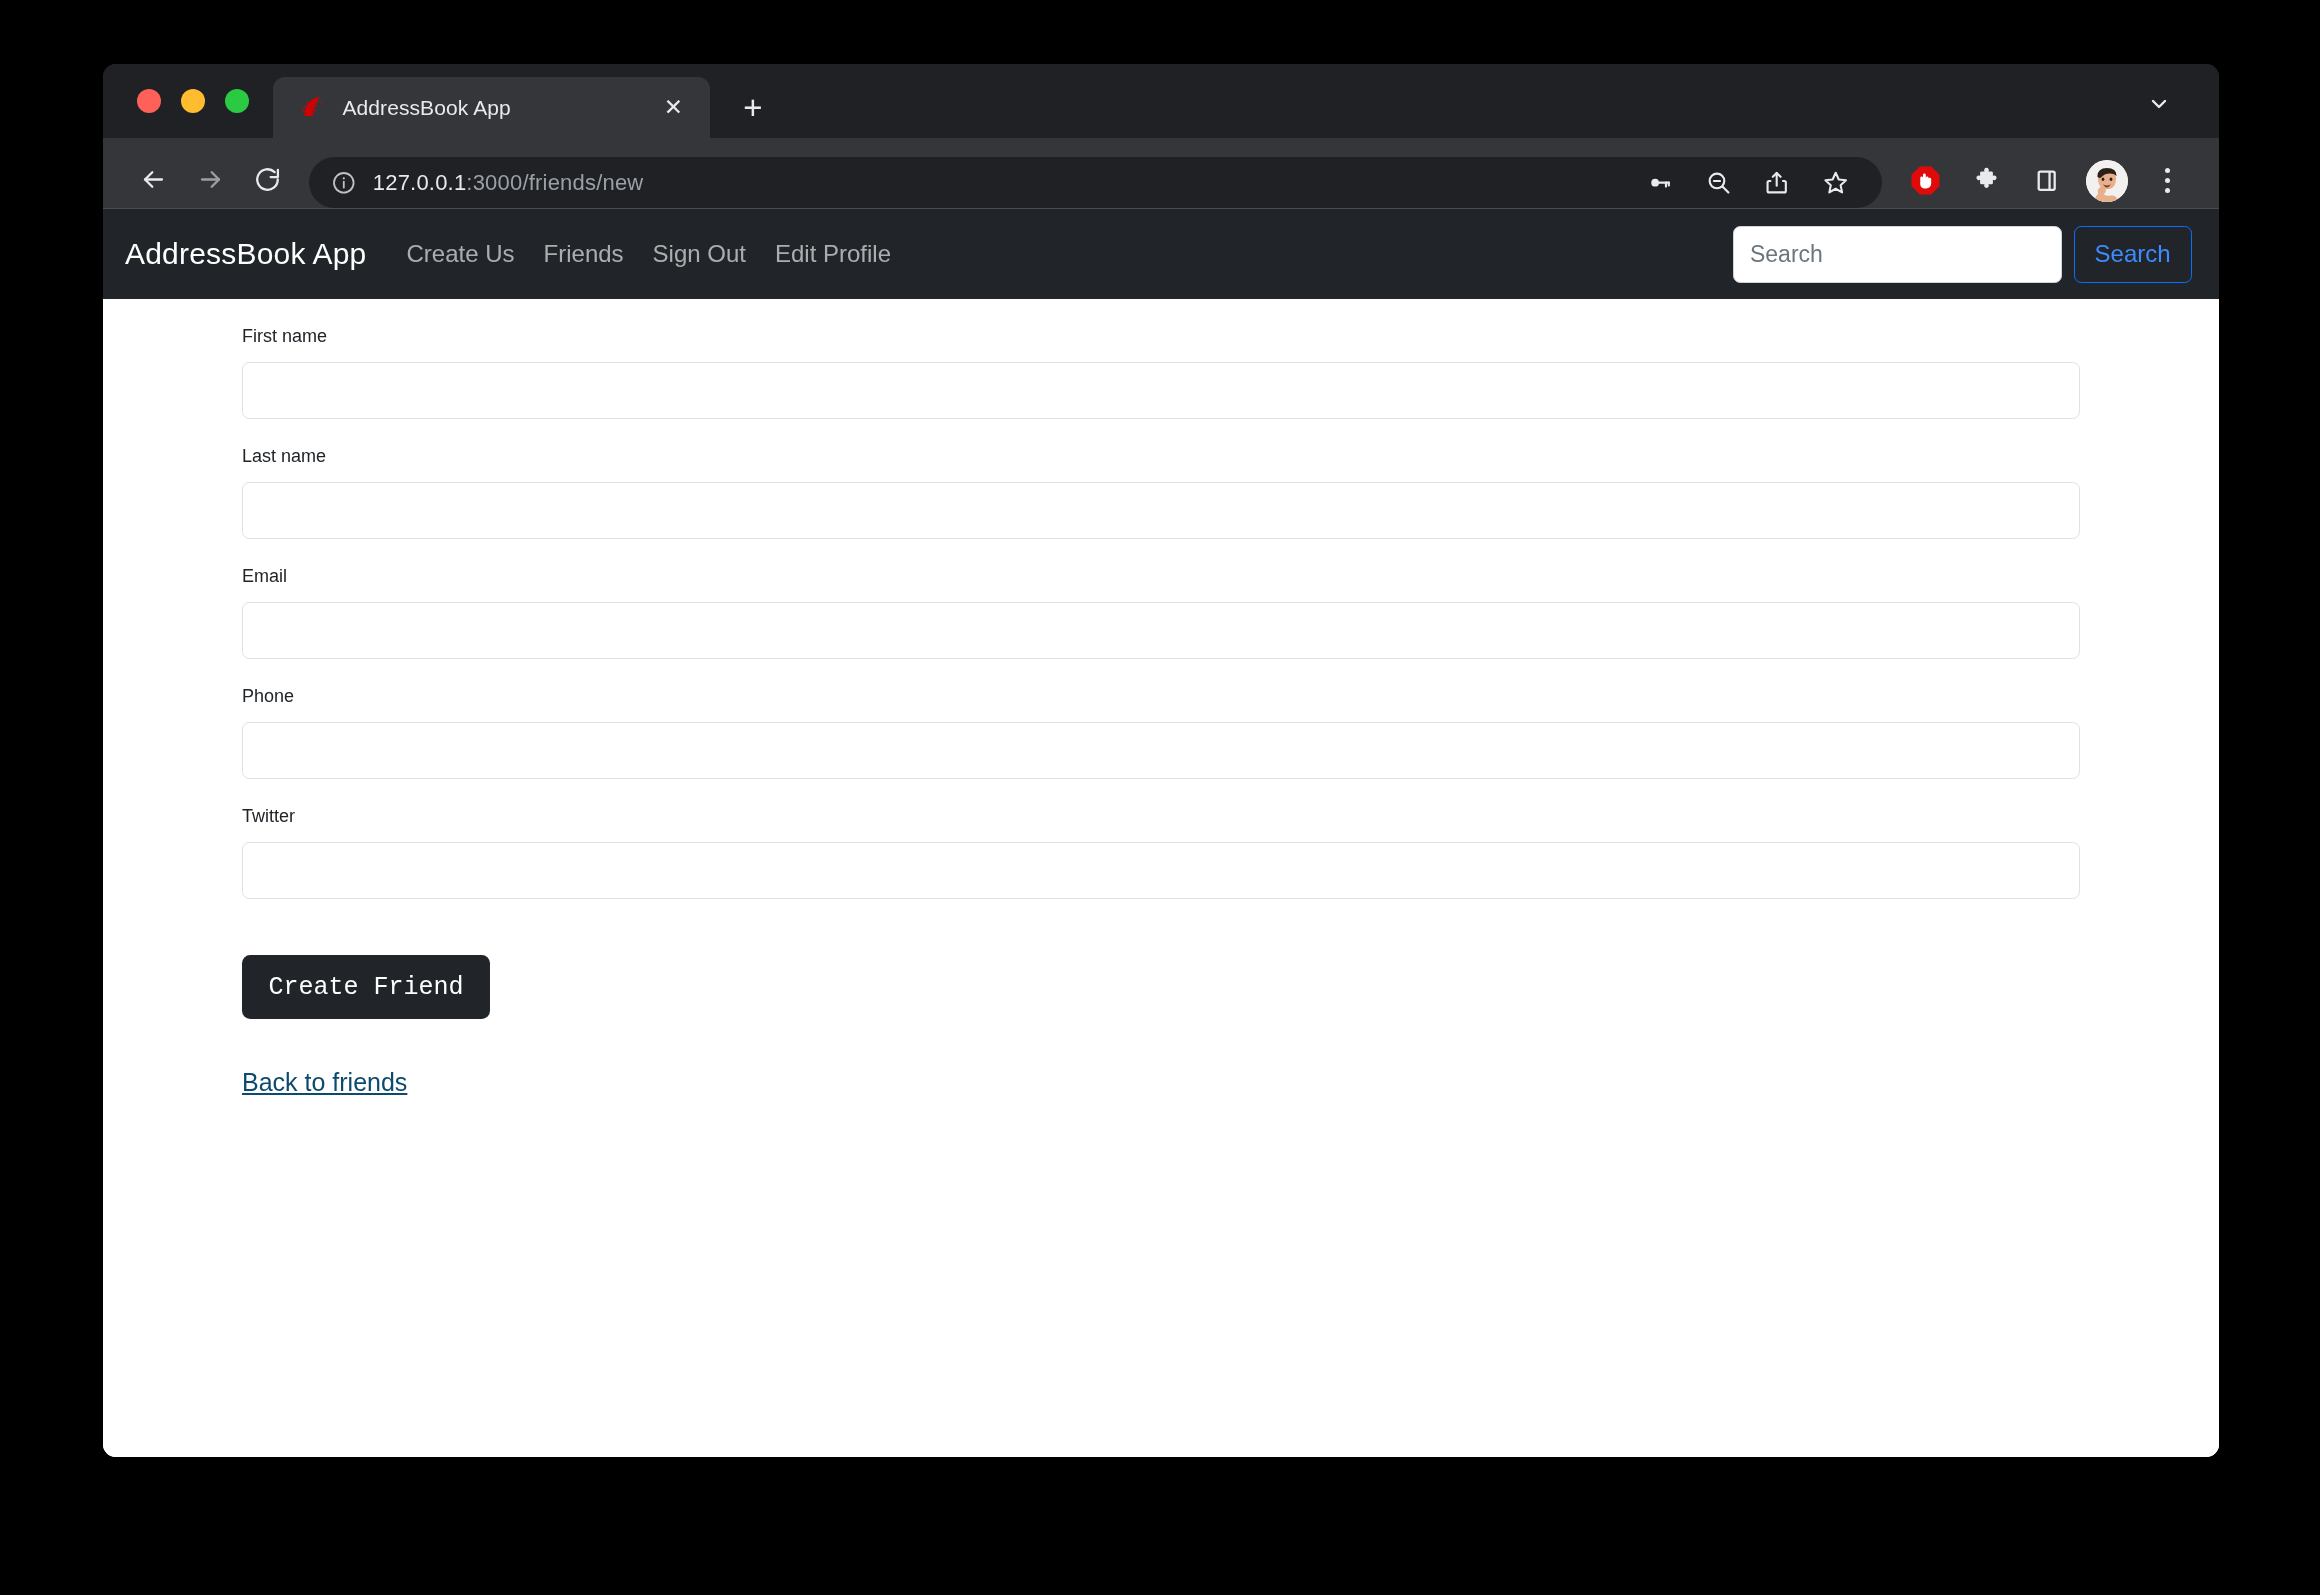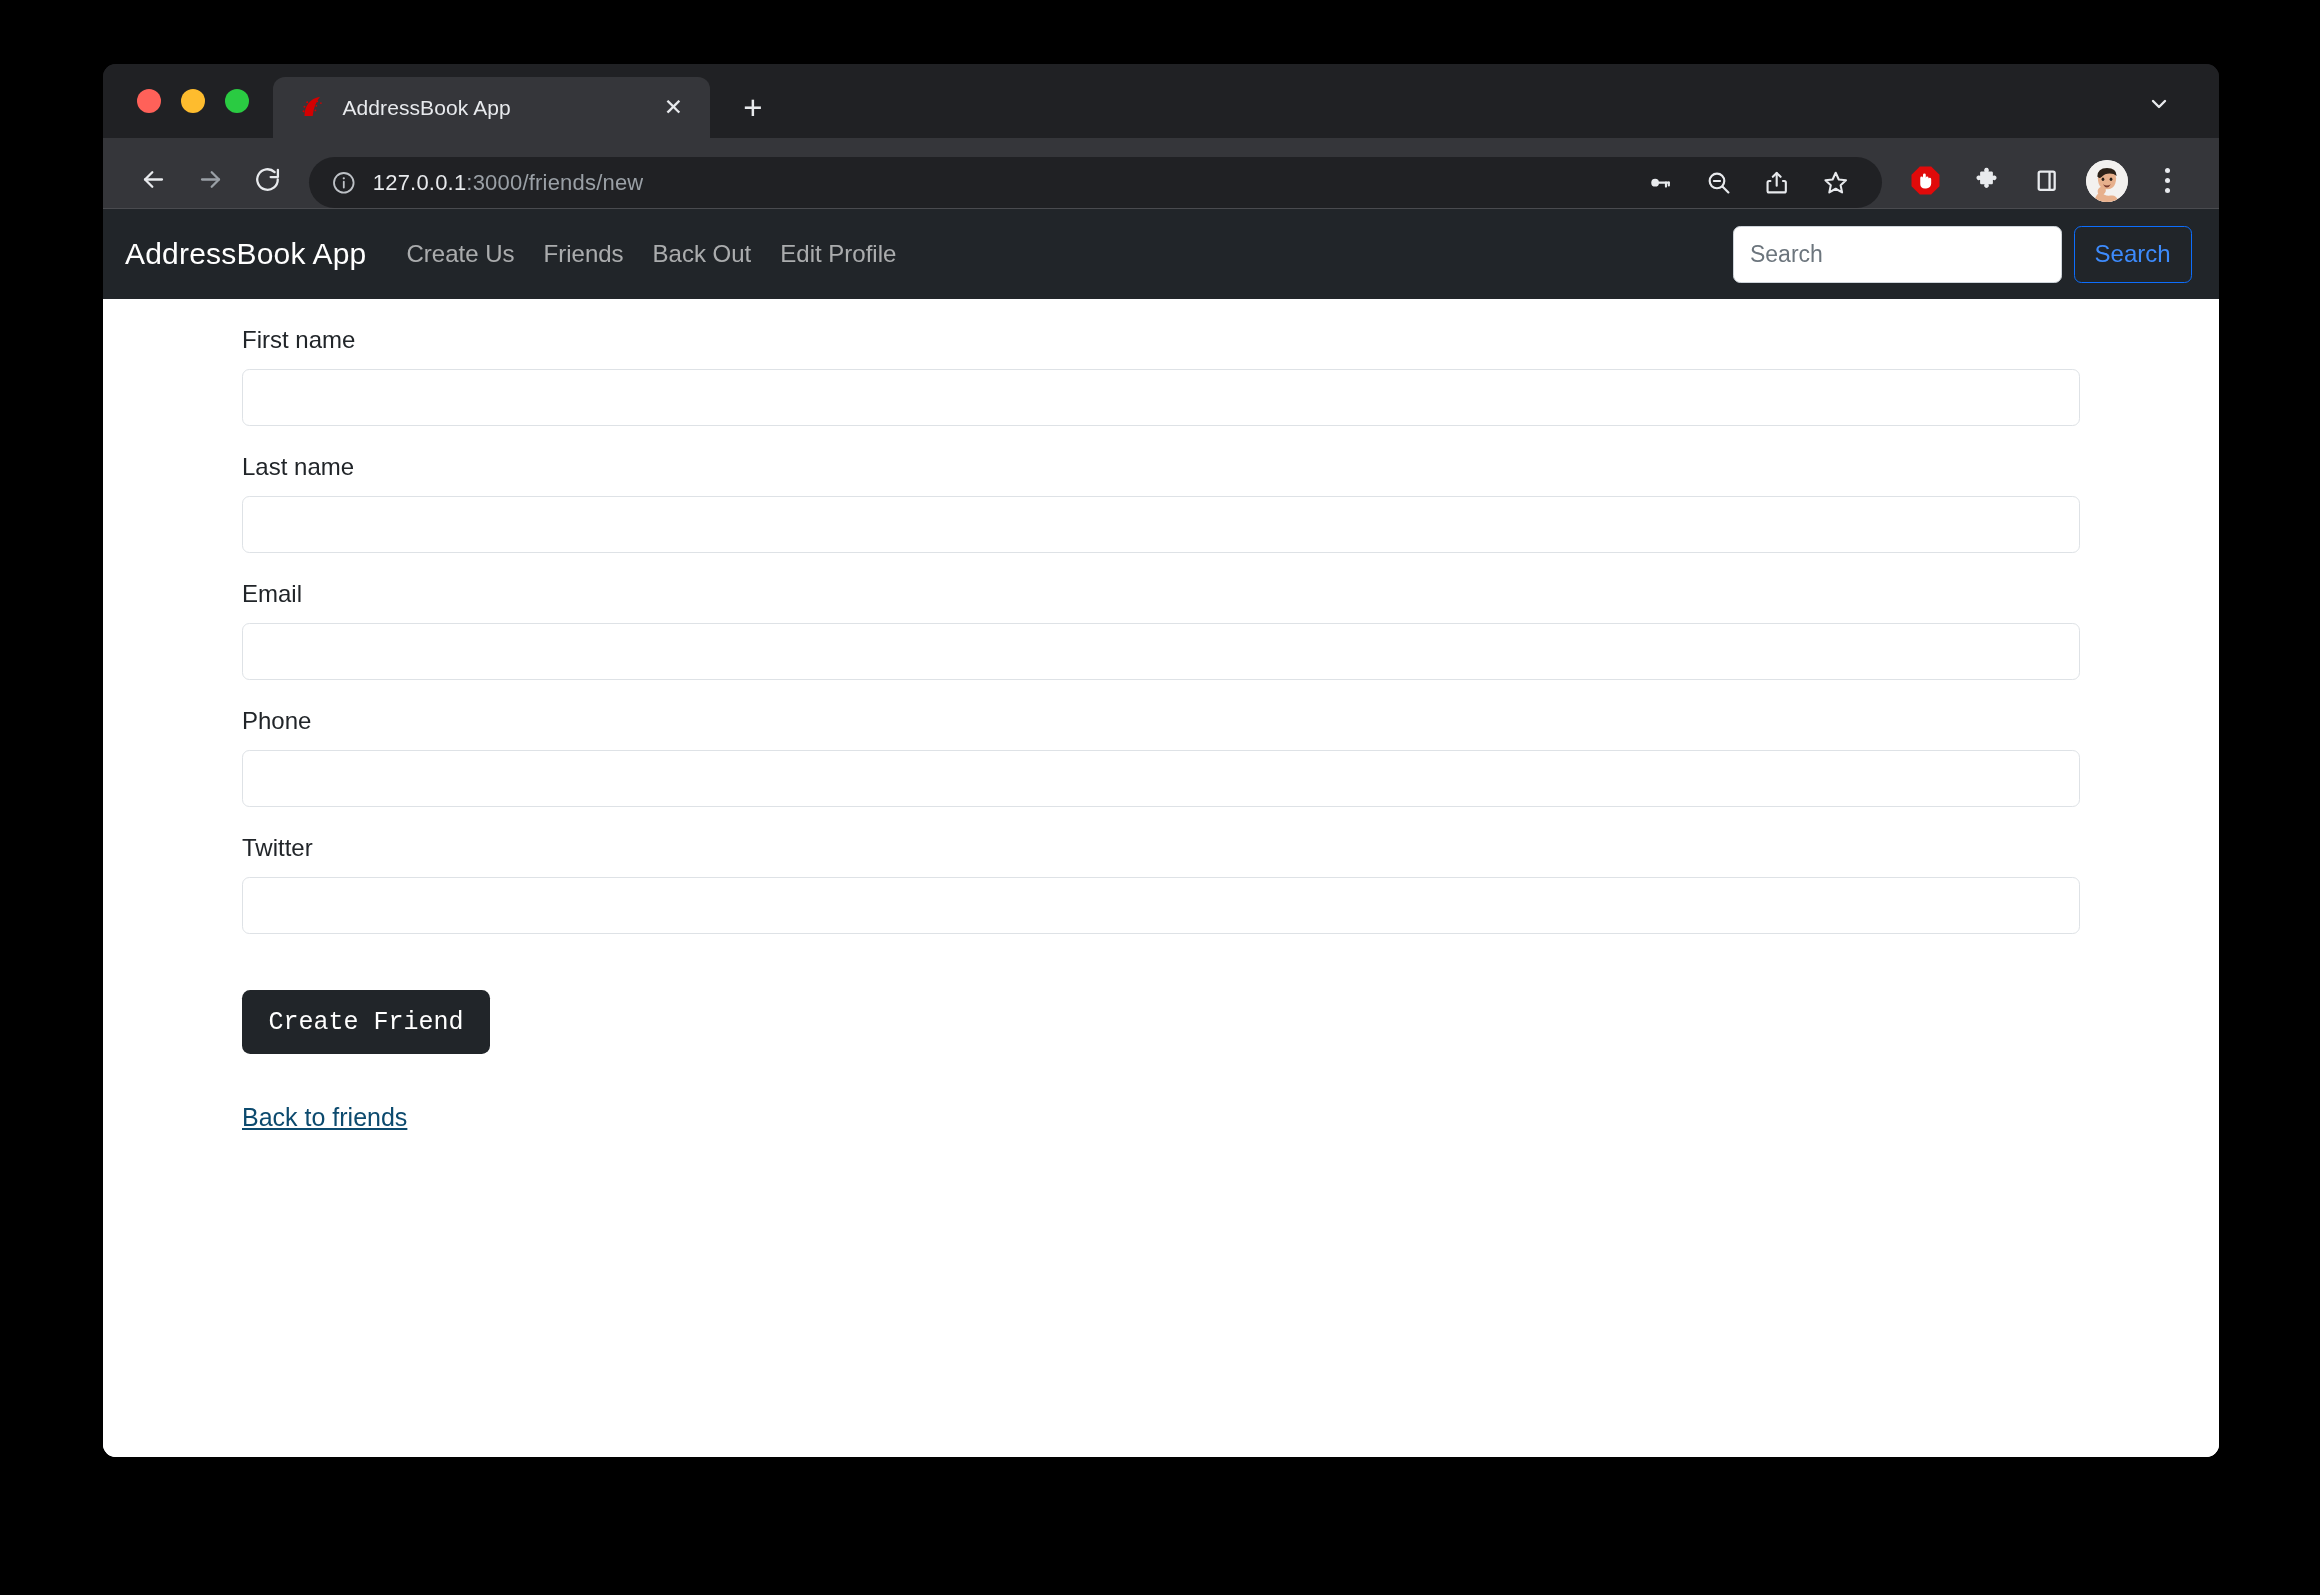--- a/index.html
+++ b/index.html
@@ -288,21 +288,21 @@
     color: #212529;
     letter-spacing: -0.5px;
     margin-bottom: 44px;
     margin-top: 14.6px;
   }
 
   .field-group { margin-bottom: 27.4px; }
 
   .field-label {
     display: block;
-    font-size: 24px;
+    font-size: 18px;
     color: #212529;
     margin-bottom: 14.6px;
   }
 
   .field-input {
     display: block;
     width: 1838px;
     height: 57px;
     border: 0.9px solid #DEE2E6;
     border-radius: 7.3px;
@@ -482,21 +482,21 @@
   </div>
 
   <div class="viewport">
 
     <nav class="app-navbar">
       <a class="brand">AddressBook App</a>
 
       <ul class="nav-links">
         <li><a class="nav-link">Create Us</a></li>
         <li><a class="nav-link">Friends</a></li>
-        <li><a class="nav-link">Back Out</a></li>
+        <li><a class="nav-link">Sign Out</a></li>
         <li><a class="nav-link">Edit Profile</a></li>
       </ul>
 
       <form class="navbar-search">
         <input class="search-input" type="text" placeholder="Search" style="">
         <button class="search-button" type="submit">Search</button>
       </form>
     </nav>
 
     <div class="page-body">

